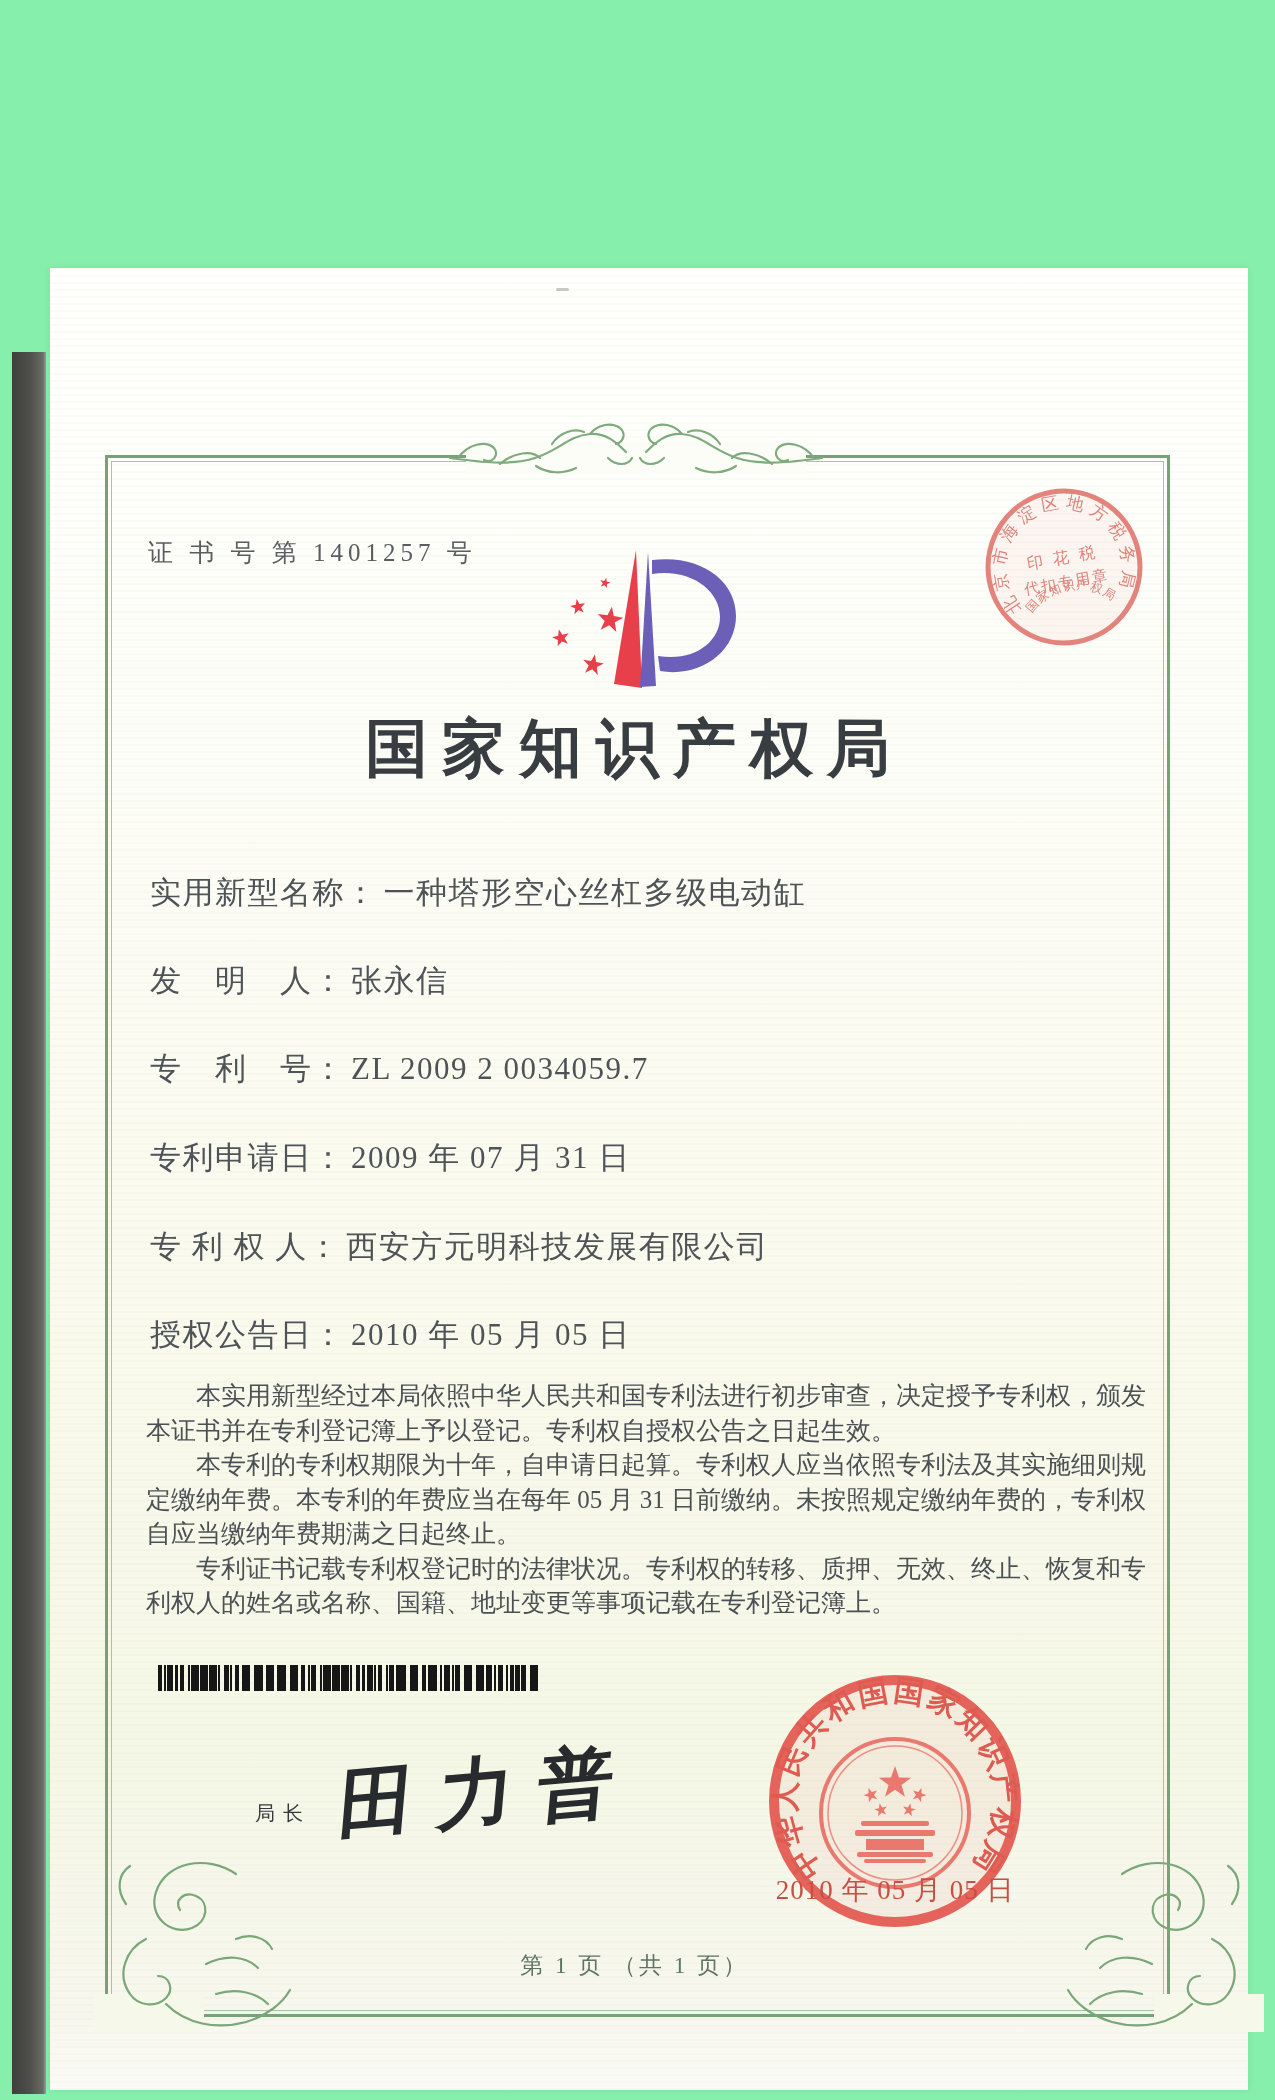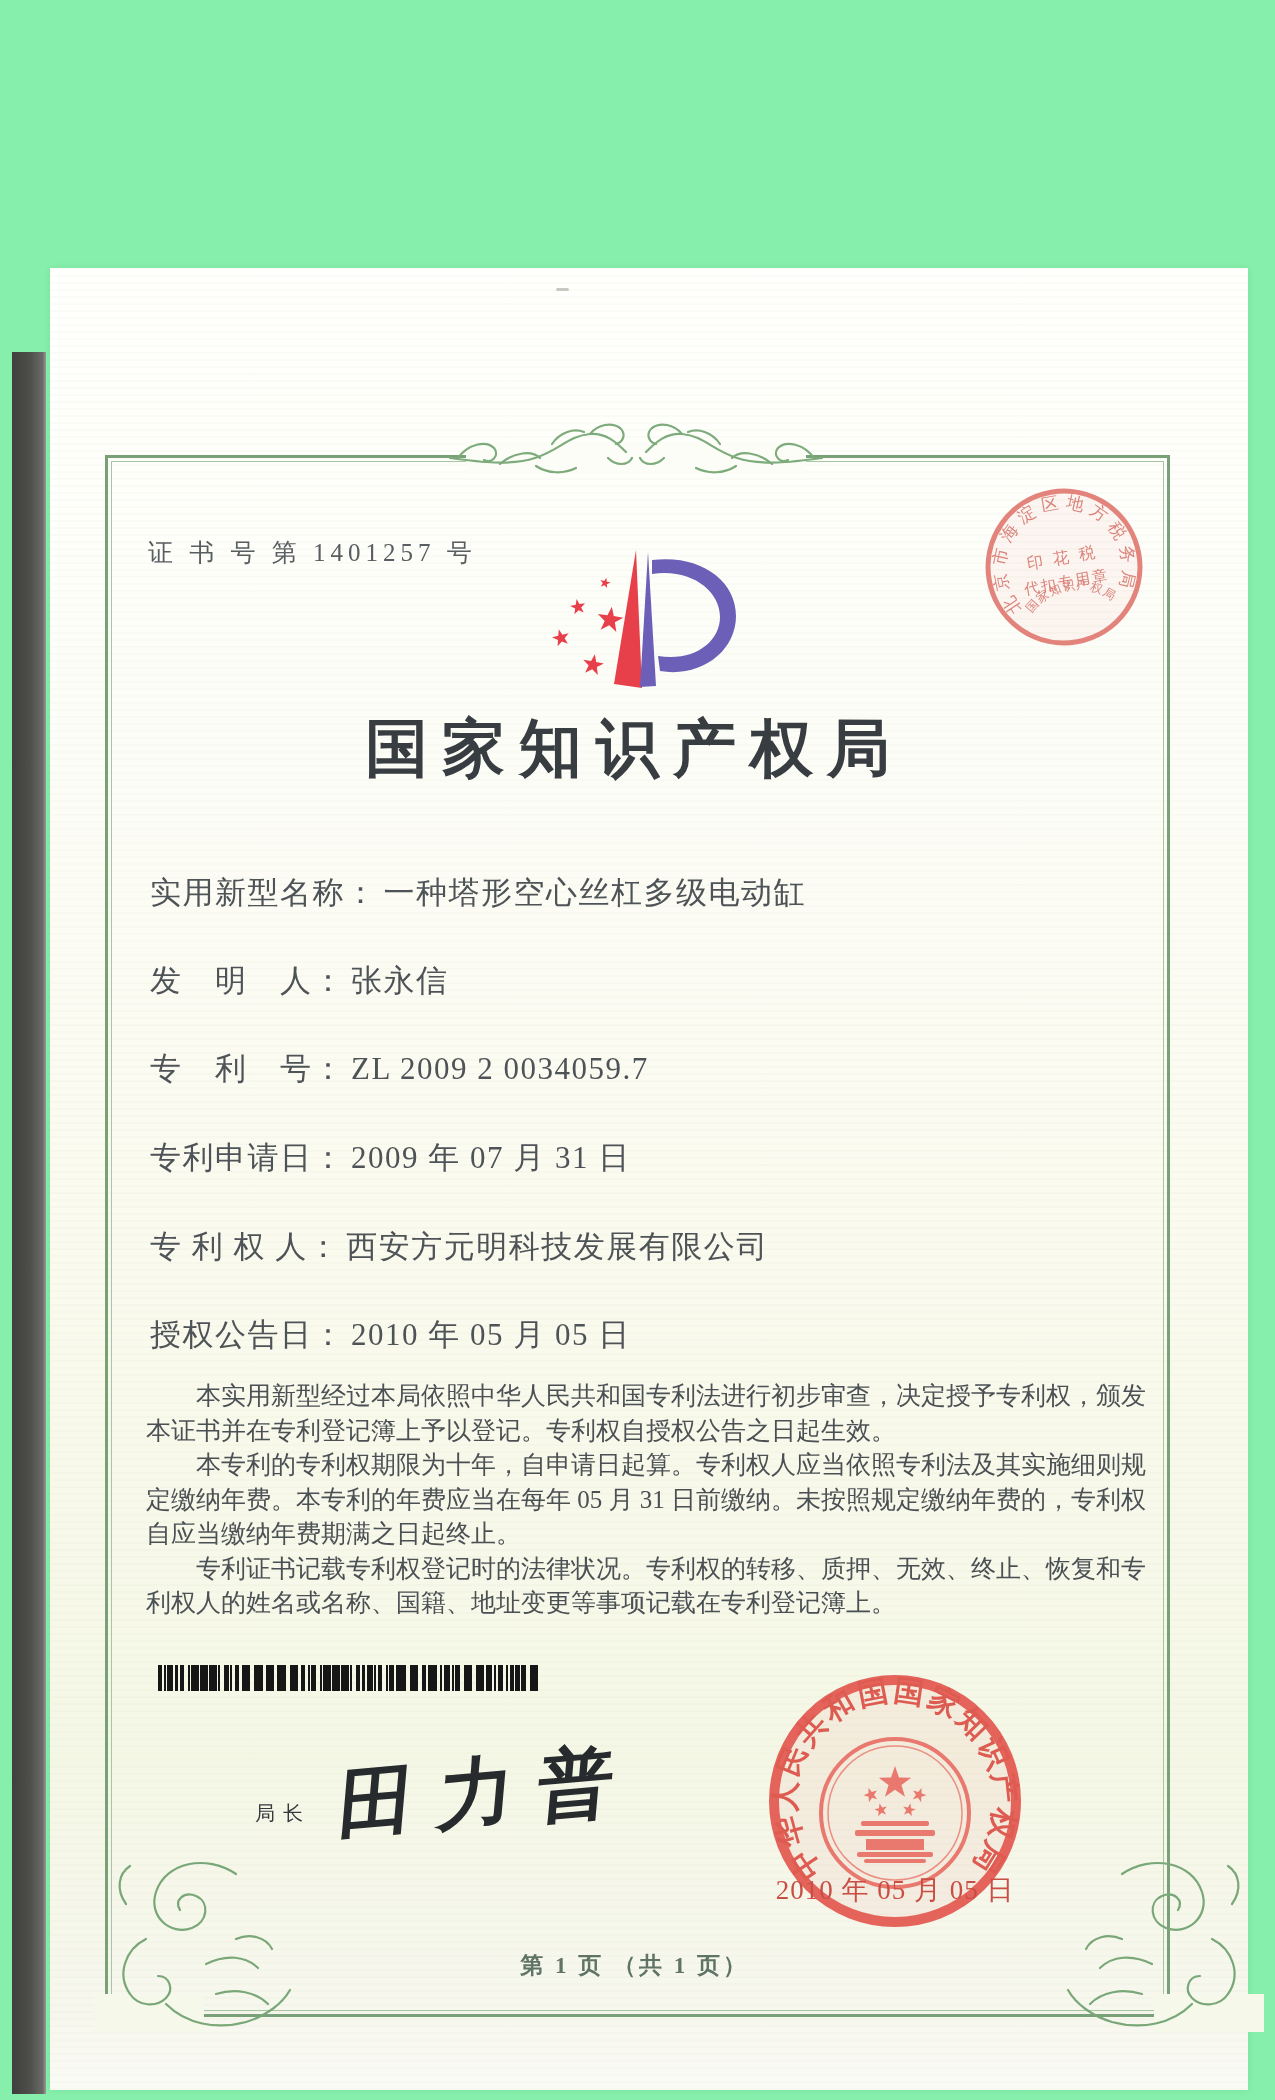--- a/index.html
+++ b/index.html
@@ -53,21 +53,21 @@
   .sig-name{position:absolute;left:338px;top:1742px;font-size:76px;font-weight:bold;
             letter-spacing:24px;color:#282b2e;transform:rotate(-5deg) skewX(-10deg);white-space:nowrap;}
 
   .seal{position:absolute;left:765px;top:1671px;}
   .seal-date{position:absolute;left:765px;top:1872px;width:260px;text-align:center;
              font-size:27px;font-weight:500;letter-spacing:1px;color:#c94e43;white-space:nowrap;}
 
   .tax-stamp{position:absolute;left:983px;top:486px;transform:rotate(-10deg);}
 
   .footer{position:absolute;left:105px;top:1950px;width:1059px;text-align:center;
-          font-size:23px;letter-spacing:3px;color:#5f7465;font-weight:bold;}
+          font-size:23px;letter-spacing:3px;color:#5f7465;}
 
   svg text{font-family:"Liberation Serif","DejaVu Serif",serif;}
 </style>
 </head>
 <body>
 
 <div class="canvas">
 
   <div class="page"></div>
   <div class="scan-strip"></div>

